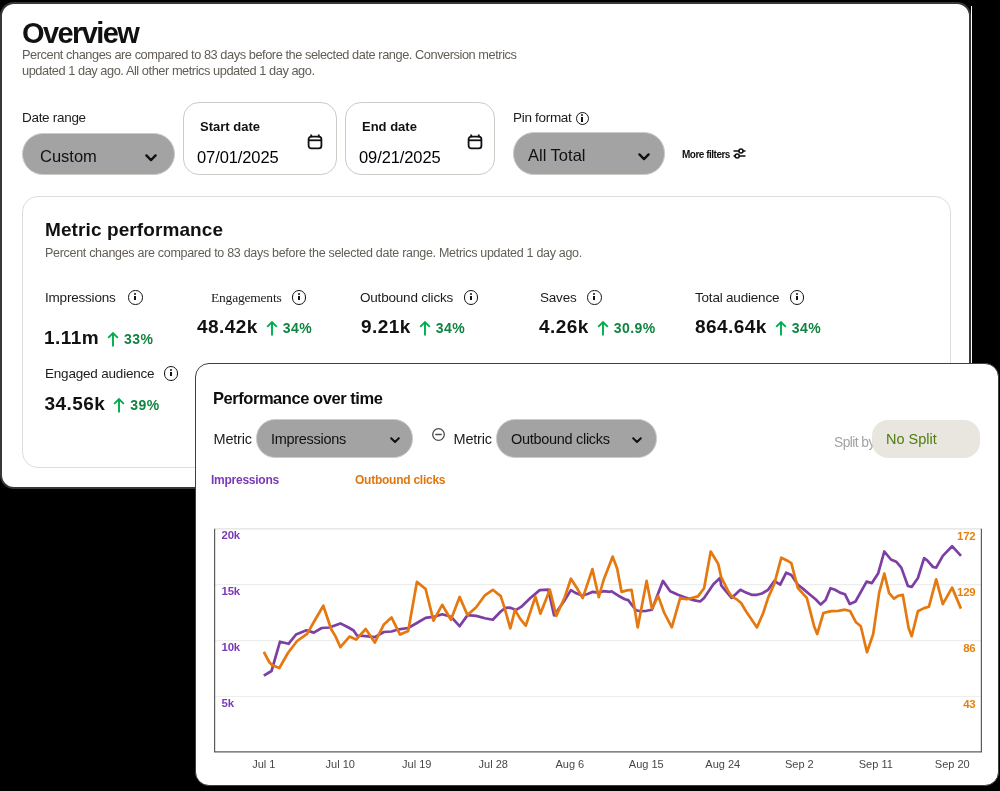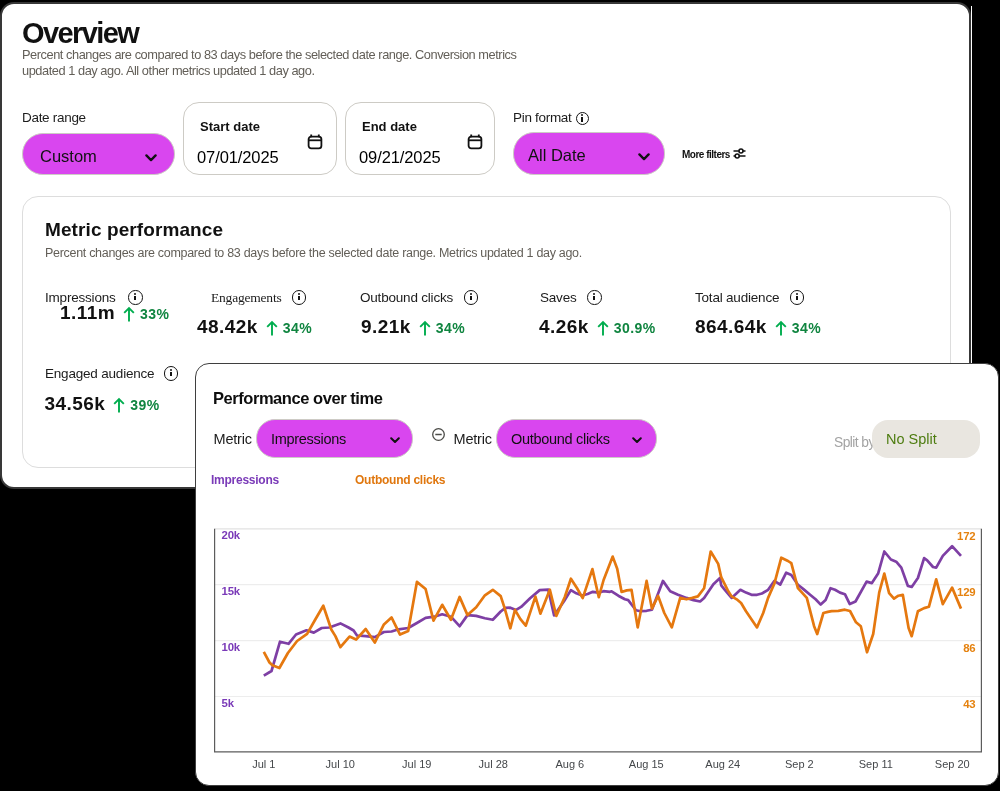--- a/index.html
+++ b/index.html
@@ -6,21 +6,21 @@
 html,body { width:1000px; height:791px; background:#000; font-family:"Liberation Sans",sans-serif; position:relative; overflow:hidden; }
 .abs { position:absolute; }
 #card1 { left:0; top:2px; width:971px; height:487px; background:#fff; border:2px solid #383838; border-radius:14px; z-index:1; }
 #hairline { left:971px; top:6px; width:1px; height:358px; background:#fff; z-index:2; }
 #card2 { left:195px; top:363px; width:804px; height:423px; background:#fff; border:1.6px solid #3f3f3f; border-radius:14px; z-index:5; }
 .c1 { z-index:3; }
 .c2 { z-index:6; }
 h1 { font-size:29px; font-weight:700; color:#111; letter-spacing:-1.6px; }
 .sub { font-size:12.8px; line-height:15.6px; color:#625e57; letter-spacing:-0.45px; }
 .lbl { font-size:13.5px; color:#1c1c1c; letter-spacing:-0.3px; }
-.pill { border:1px solid #cdcbc5; border-radius:21px; background:#d946ef; display:flex; align-items:center; }
+.pill { border:1px solid #cdcbc5; border-radius:21px; background:#a3a3a3; display:flex; align-items:center; }
 .pill .txt { font-size:16.5px; color:#111; }
 .databox { border:1px solid #cdcbc5; border-radius:16px; background:#fff; }
 .databox .dlbl { position:absolute; left:16px; top:16px; font-size:13px; font-weight:700; color:#111; }
 .databox .dval { position:absolute; left:13px; top:45px; font-size:16.5px; color:#000000; letter-spacing:-0.1px; }
 .ico-cal { position:absolute; right:13px; top:31px; }
 .info { display:inline-block; box-sizing:border-box; position:relative; width:14.5px; height:14.5px; border:1.9px solid #131313; border-radius:50%; vertical-align:-2.5px; }
 .info::before { content:""; position:absolute; left:50%; top:1.7px; width:2px; height:2px; margin-left:-1px; background:#131313; border-radius:1px; }
 .info::after { content:""; position:absolute; left:50%; top:4.6px; width:2px; height:4.8px; margin-left:-1px; background:#131313; }
 #ocard { left:22px; top:196px; width:929px; height:272px; border:1px solid #ddd; border-radius:16px; z-index:2; }
 .mlbl { font-size:13.5px; color:#1c1c1c; white-space:nowrap; letter-spacing:-0.2px; }
@@ -59,21 +59,21 @@
   <span class="dval">09/21/2025</span>
   <svg class="ico-cal" style="right:11.5px" width="16" height="16" viewBox="0 0 16 16">
       <path d="M4.2 0.6 v2.6 M11.8 0.6 v2.6" stroke="#111" stroke-width="1.8" fill="none"></path>
       <rect x="1.6" y="2.6" width="12.8" height="11.8" rx="2.6" stroke="#111" stroke-width="1.8" fill="none"></rect>
       <path d="M1.6 6.3 h12.8" stroke="#111" stroke-width="1.8"></path>
     </svg>
 </div>
 
 <div class="abs c1 lbl" style="left:513px; top:110px;">Pin format <i class="info" style="margin-left:1px; width:13px; height:13px; border-width:1.5px; font-size:9.5px; line-height:10.5px; vertical-align:-2.5px;"></i></div>
 <div class="abs c1 pill" style="left:513px; top:132px; width:152px; height:43px; padding:4px 14px 0;">
-  <span class="txt">All Date</span>
+  <span class="txt">All Total</span>
   <svg class="chev" width="12" height="8" viewBox="0 0 12 8">
       <path d="M1.4 1.4 L6 6.1 L10.6 1.4" stroke="#111" stroke-width="2.3" fill="none" stroke-linecap="round" stroke-linejoin="round"></path>
     </svg>
 </div>
 
 <div class="abs c1" style="left:682px; top:148px; font-size:10px; font-weight:700; color:#111; letter-spacing:-0.5px;">More filters
   <svg width="13" height="11" viewBox="0 0 13 11" style="margin-left:1px; vertical-align:-1px;">
       <path d="M0.5 3 h12 M0.5 8 h12" stroke="#111" stroke-width="1.6"></path>
       <circle cx="8" cy="3" r="2" fill="#fff" stroke="#111" stroke-width="1.6"></circle>
       <circle cx="4.2" cy="8" r="2" fill="#fff" stroke="#111" stroke-width="1.6"></circle>
@@ -83,21 +83,21 @@
 <div id="ocard" class="abs"></div>
 <div class="abs c1" style="left:45px; top:219px; font-size:19px; font-weight:700; color:#111; letter-spacing:0.1px;">Metric performance</div>
 <div class="abs c1" style="left:45px; top:246px; font-size:12.5px; color:#625e57; letter-spacing:-0.3px;">Percent changes are compared to 83 days before the selected date range. Metrics updated 1 day ago.</div>
 
 <div class="abs c1 mlbl" style="left:45px; top:290px;">Impressions <i class="info" style="margin-left:9px;"></i></div>
 <div class="abs c1 mlbl" style="left:211px; top:290px;font-family:Liberation Serif, serif;">Engagements <i class="info" style="margin-left:7px;"></i></div>
 <div class="abs c1 mlbl" style="left:360px; top:290px;">Outbound clicks <i class="info" style="margin-left:7px;"></i></div>
 <div class="abs c1 mlbl" style="left:540px; top:290px;">Saves <i class="info" style="margin-left:7px;"></i></div>
 <div class="abs c1 mlbl" style="left:695px; top:290px;">Total audience <i class="info" style="margin-left:7px;"></i></div>
 
-<div class="abs c1 mval" style="left:44px; top:302px;margin-left:16px;">1.11m<svg class="grn" width="12" height="16" viewBox="0 0 12 16">
+<div class="abs c1 mval" style="left:44px; top:327px;">1.11m<svg class="grn" width="12" height="16" viewBox="0 0 12 16">
       <path d="M6 15.5 V2 M1.2 6.8 L6 2 L10.8 6.8" stroke="#00ad4e" stroke-width="1.9" fill="none"></path>
     </svg><span class="pct">33%</span></div>
 <div class="abs c1 mval" style="left:197px; top:315.5px;">48.42k<svg class="grn" width="12" height="16" viewBox="0 0 12 16">
       <path d="M6 15.5 V2 M1.2 6.8 L6 2 L10.8 6.8" stroke="#00ad4e" stroke-width="1.9" fill="none"></path>
     </svg><span class="pct">34%</span></div>
 <div class="abs c1 mval" style="left:361px; top:315.5px;">9.21k<svg class="grn" width="12" height="16" viewBox="0 0 12 16">
       <path d="M6 15.5 V2 M1.2 6.8 L6 2 L10.8 6.8" stroke="#00ad4e" stroke-width="1.9" fill="none"></path>
     </svg><span class="pct">34%</span></div>
 <div class="abs c1 mval" style="left:539px; top:315.5px;">4.26k<svg class="grn" width="12" height="16" viewBox="0 0 12 16">
       <path d="M6 15.5 V2 M1.2 6.8 L6 2 L10.8 6.8" stroke="#00ad4e" stroke-width="1.9" fill="none"></path>

